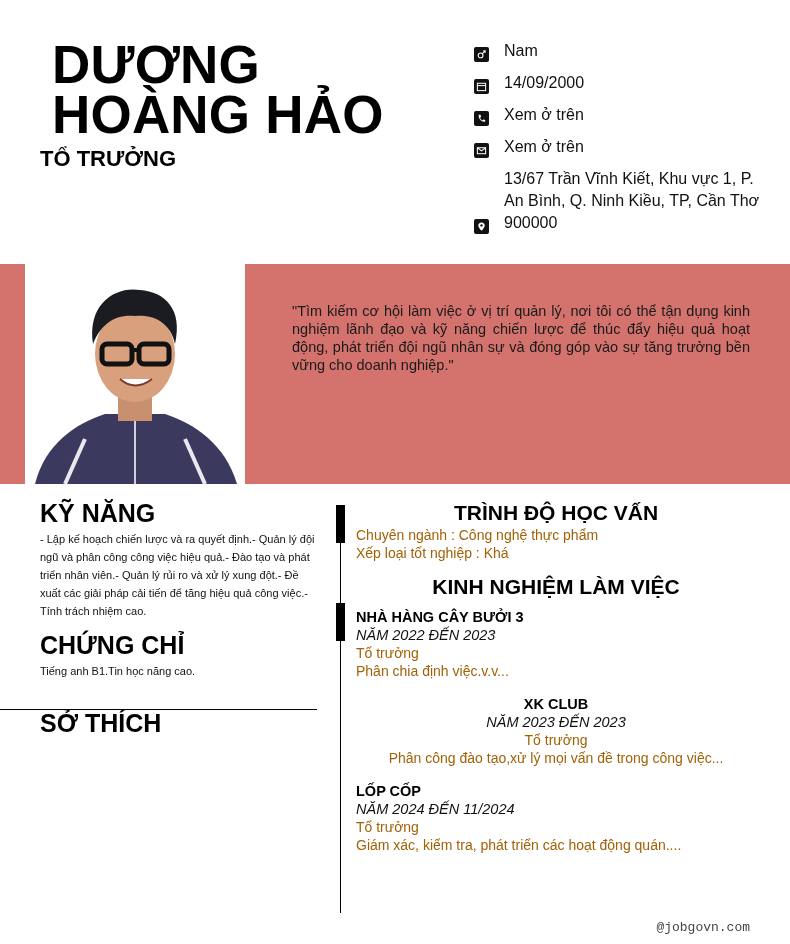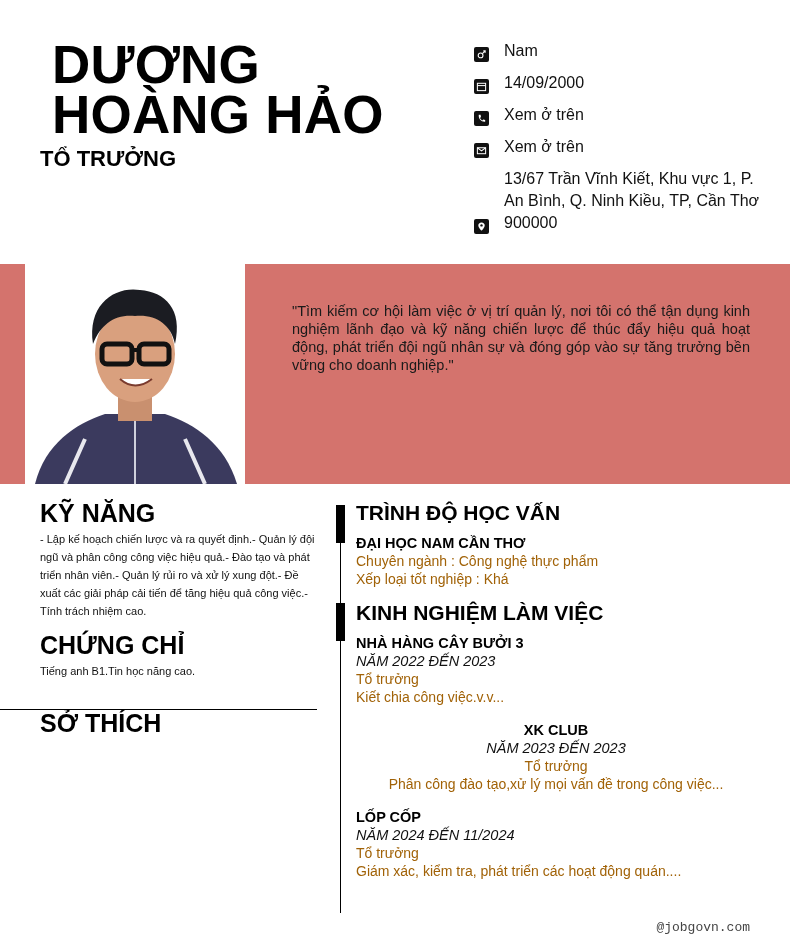--- a/index.html
+++ b/index.html
@@ -21,21 +21,21 @@
 
   .left { position: absolute; left: 40px; top: 500px; width: 278px; }
   .sec-h { font-size: 25px; font-weight: bold; color: #000; line-height: 26px; }
   .sec-b { font-size: 11px; line-height: 18px; color: #111; }
   .divider { position: absolute; left: 0; top: 709px; width: 317px; height: 1px; background: #000; }
 
   .vline { position: absolute; left: 340px; top: 505px; width: 1px; height: 408px; background: #000; }
   .vmark { position: absolute; left: 336px; width: 9px; height: 38px; background: #000; }
 
   .right { position: absolute; left: 356px; top: 500px; width: 400px; }
-  .r-h { font-size: 21px; font-weight: bold; color: #000; line-height: 26px; }
+  .r-h { font-size: 21px; font-weight: bold; color: #000; line-height: 26px; text-align: center; }
   .r-sub { font-size: 14.5px; font-weight: bold; line-height: 18px; color: #000; }
   .r-it { font-size: 14.5px; font-style: italic; line-height: 18px; color: #111; }
   .r-t { font-size: 14px; line-height: 18px; color: #a16207; }
 
   .footer { position: absolute; right: 40px; top: 920px; font-family: "Liberation Mono", "DejaVu Sans Mono", monospace; font-size: 13px; color: #444; }
 </style>
 </head>
 <body>
 
 <div class="name">DƯƠNG HOÀNG HẢO</div>
@@ -114,31 +114,30 @@
   <div class="sec-h" style="margin-top:30px;">SỞ THÍCH</div>
 </div>
 <div class="divider"></div>
 
 <div class="vline"></div>
 <div class="vmark" style="top:505px;"></div>
 <div class="vmark" style="top:603px;"></div>
 
 <div class="right">
   <div class="r-h">TRÌNH ĐỘ HỌC VẤN</div>
-  <div class="r-sub" style="margin-top:8px;">ĐẠI HỌC NAM CẦN THƠ</div>
   <div class="r-t">Chuyên ngành : Công nghệ thực phẩm</div>
   <div class="r-t">Xếp loại tốt nghiệp : Khá</div>
 
   <div class="r-h" style="margin-top:12px;">KINH NGHIỆM LÀM VIỆC</div>
 
   <div style="margin-top:8px;">
     <div class="r-sub">NHÀ HÀNG CÂY BƯỞI 3</div>
     <div class="r-it">NĂM 2022 ĐẾN 2023</div>
     <div class="r-t">Tổ trưởng</div>
-    <div class="r-t">Kiết chia công việc.v.v...</div>
+    <div class="r-t">Phân chia định việc.v.v...</div>
   </div>
   <div style="margin-top:15px;text-align:center;">
     <div class="r-sub">XK CLUB</div>
     <div class="r-it">NĂM 2023 ĐẾN 2023</div>
     <div class="r-t">Tổ trưởng</div>
     <div class="r-t">Phân công đào tạo,xử lý mọi vấn đề trong công việc...</div>
   </div>
   <div style="margin-top:15px;">
     <div class="r-sub">LỐP CỐP</div>
     <div class="r-it">NĂM 2024 ĐẾN 11/2024</div>

